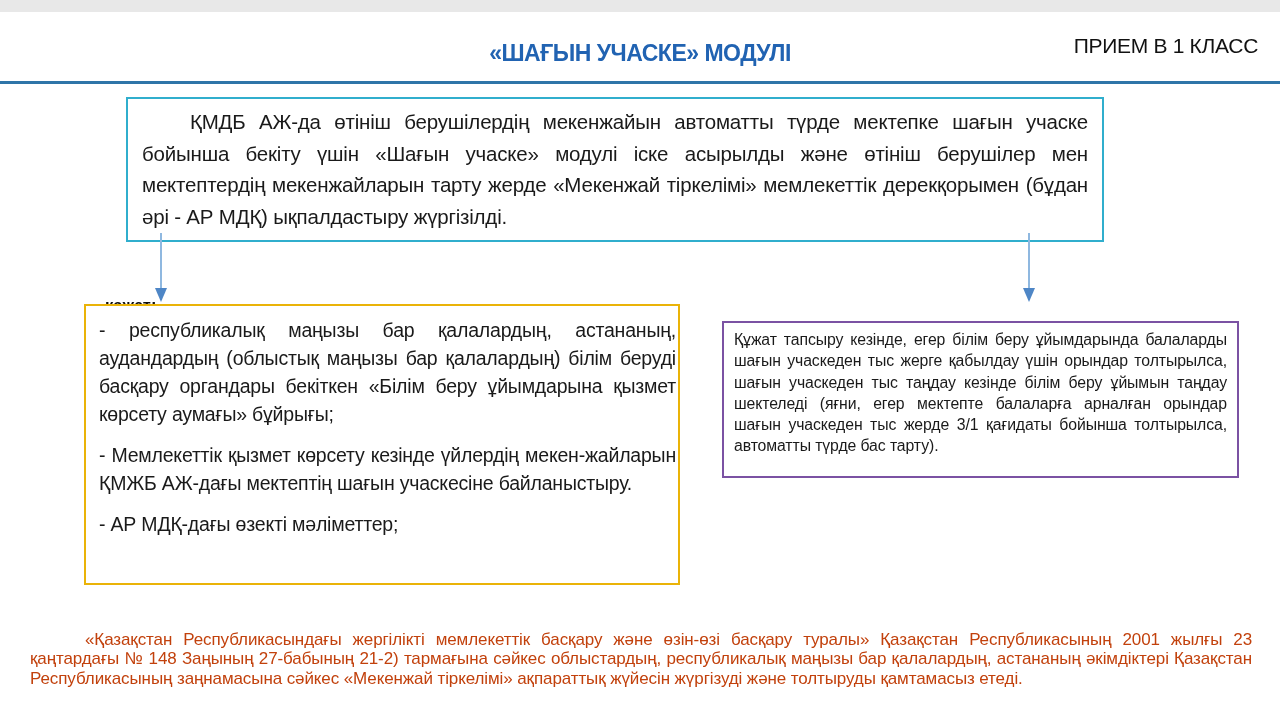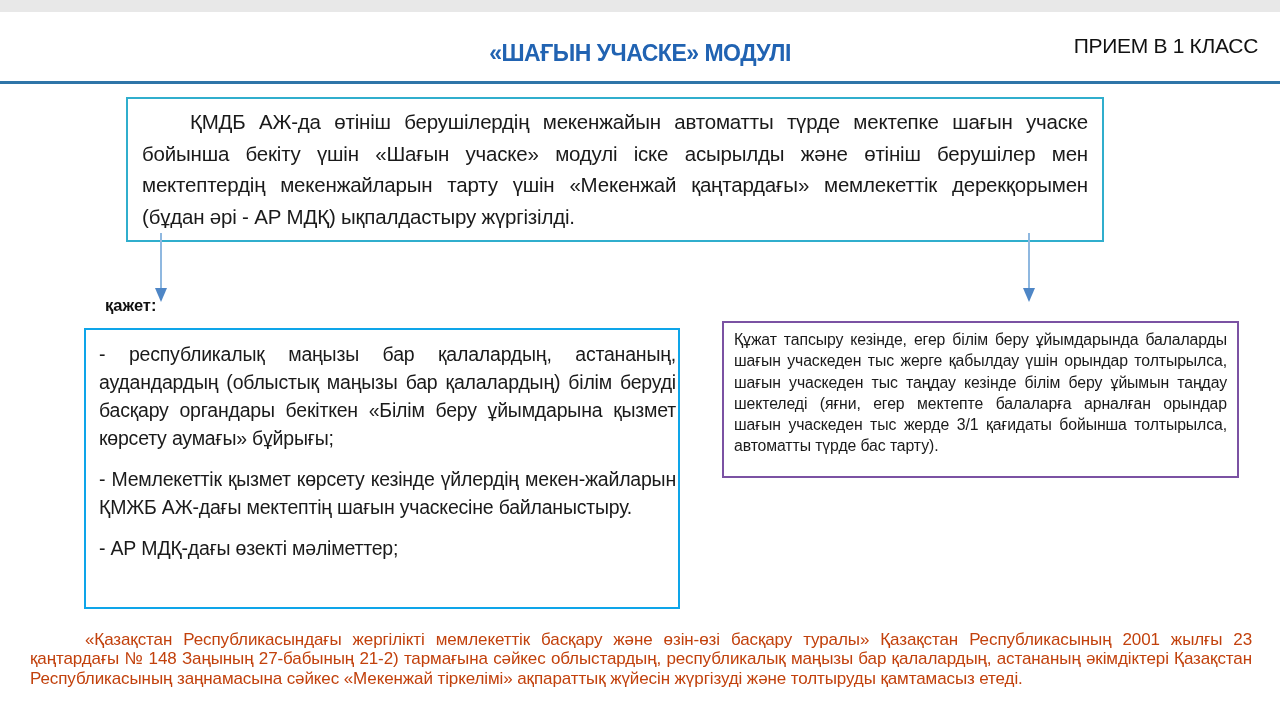--- a/index.html
+++ b/index.html
@@ -67,23 +67,23 @@
     position: absolute;
     left: 105px; top: 284px;
     font-size: 16.5px;
     font-weight: bold;
     color: #111111;
   }
 
   
   .left-box {
     position: absolute;
-    left: 84px; top: 316px;
+    left: 84px; top: 292px;
     width: 596px; height: 281px;
-    border: 2px solid #0ea5e9;
+    border: 2px solid #eab308;
     background: #ffffff;
     padding: 10px 2px 8px 13px;
   }
   .left-box p {
     font-size: 19.5px;
     line-height: 28px;
     color: #1a1a1a;
     text-align: justify;
     letter-spacing: -0.2px;
     margin-bottom: 13px;
@@ -134,21 +134,21 @@
 
 <div class="slide">
 
   <div class="header-title">«ШАҒЫН УЧАСКЕ» МОДУЛІ</div>
 
   <div class="header-subtitle">ПРИЕМ В 1 КЛАСС</div>
 
   <div class="header-divider"></div>
 
   <div class="intro-box">
-    <p>ҚМДБ АЖ-да өтініш берушілердің мекенжайын автоматты түрде мектепке шағын учаске бойынша бекіту үшін «Шағын учаске» модулі іске асырылды және өтініш берушілер мен мектептердің мекенжайларын тарту үшін «Мекенжай қаңтардағы» мемлекеттік дерекқорымен (бұдан әрі - АР МДҚ) ықпалдастыру жүргізілді.</p>
+    <p>ҚМДБ АЖ-да өтініш берушілердің мекенжайын автоматты түрде мектепке шағын учаске бойынша бекіту үшін «Шағын учаске» модулі іске асырылды және өтініш берушілер мен мектептердің мекенжайларын тарту жерде «Мекенжай тіркелімі» мемлекеттік дерекқорымен (бұдан әрі - АР МДҚ) ықпалдастыру жүргізілді.</p>
   </div>
 
   <svg class="arrow arrow-left" width="16" height="70" viewBox="0 0 16 70">
     <line x1="8" y1="0" x2="8" y2="56" stroke="#8FB8E0" stroke-width="2"></line>
     <polygon points="2,55 14,55 8,69" fill="#4E86C6"></polygon>
   </svg>
 
   <svg class="arrow arrow-right" width="16" height="70" viewBox="0 0 16 70">
     <line x1="8" y1="0" x2="8" y2="56" stroke="#8FB8E0" stroke-width="2"></line>
     <polygon points="2,55 14,55 8,69" fill="#4E86C6"></polygon>

